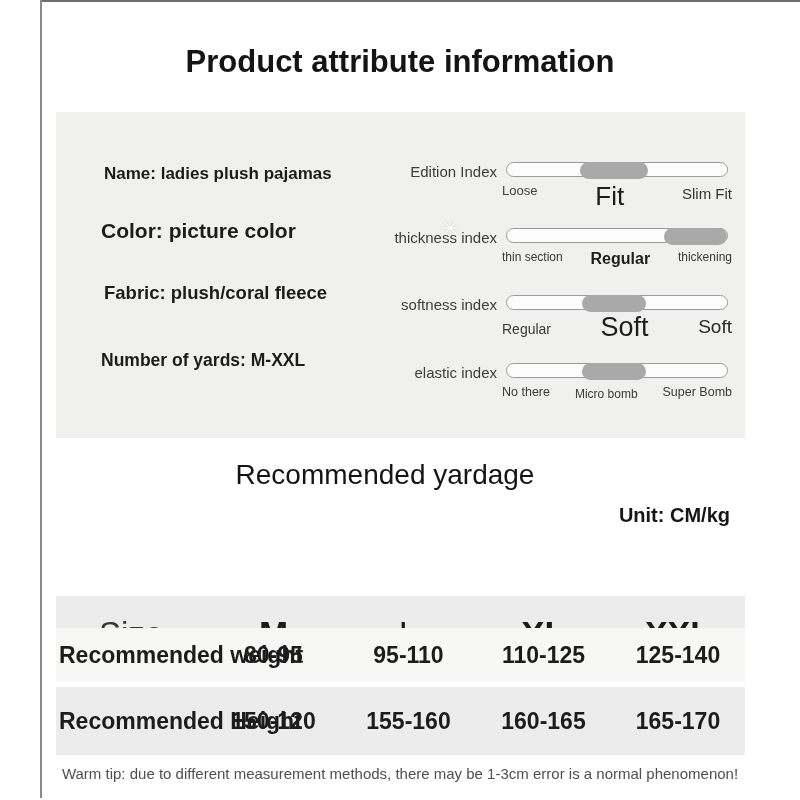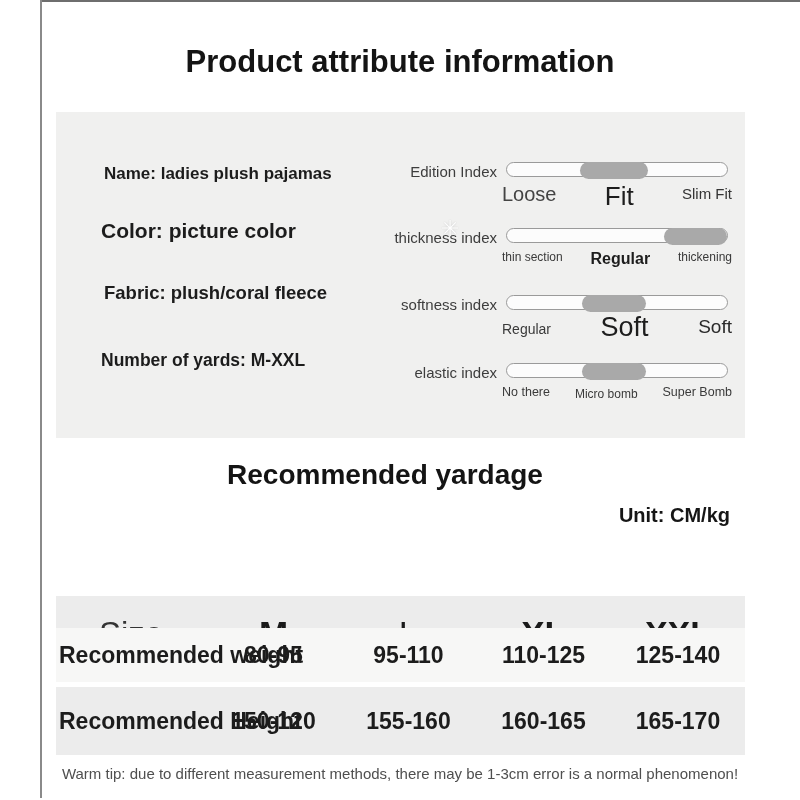--- a/index.html
+++ b/index.html
@@ -24,38 +24,38 @@
 
   .slider-group{position:absolute;left:390px;width:339px;height:60px;}
   .g0{top:162px;} .g1{top:228px;} .g2{top:295px;} .g3{top:363px;}
   .slider-name{position:absolute;left:0;top:1px;width:107px;text-align:right;
     font-size:15px;color:#3d3d3d;white-space:nowrap;}
   .track{position:absolute;left:116px;top:0;width:222px;height:15px;background:#fcfcfc;
     border:1px solid #9a9a9a;border-radius:9px;box-sizing:border-box;}
   .fill{position:absolute;top:-1px;height:17px;border-radius:9px;background:#a9a9a9;}
   .slider-labels{position:absolute;left:112px;top:19px;width:230px;display:flex;
     justify-content:space-between;align-items:flex-start;white-space:nowrap;color:#3a3a3a;}
-  .g0 .sl-left{font-size:20px;margin-top:2px;color:#444;}
+  .g0 .sl-left{font-size:13px;margin-top:2px;color:#444;}
   .g0 .sl-mid{font-size:26px;color:#1d1d1d;margin-top:0;}
   .g0 .sl-right{font-size:15px;margin-top:4px;color:#333;}
   .g1 .sl-left{font-size:12px;margin-top:3px;color:#3a3a3a;}
   .g1 .sl-mid{font-size:16px;font-weight:700;margin-top:3px;color:#1d1d1d;}
   .g1 .sl-right{font-size:12px;margin-top:3px;color:#3a3a3a;}
   .g2 .sl-left{font-size:14px;margin-top:7px;color:#3a3a3a;}
   .g2 .sl-mid{font-size:27px;margin-top:-2px;color:#1d1d1d;}
   .g2 .sl-right{font-size:19px;margin-top:2px;color:#2a2a2a;}
   .g3 .sl-left{font-size:12.5px;margin-top:3px;color:#3a3a3a;}
   .g3 .sl-mid{font-size:12px;margin-top:5px;color:#3a3a3a;}
   .g3 .sl-right{font-size:12.5px;margin-top:3px;color:#3a3a3a;}
 
   .sparkle{position:absolute;left:441px;top:216px;font-size:22px;color:#ffffff;
     text-shadow:0 0 2px #c2c2c2;opacity:.95;pointer-events:none;}
 
   .yardage-heading{position:absolute;left:0;right:30px;top:459px;margin:0;text-align:center;
-    font-size:28px;font-weight:700;color:#141414;}
+    font-size:28px;font-weight:400;color:#141414;}
   .unit{position:absolute;right:70px;top:504px;font-size:20px;font-weight:700;color:#161616;}
 
   .trow{position:absolute;left:56px;width:689px;display:grid;
     grid-template-columns:150px 135px 135px 135px 134px;align-items:center;}
   .thead{top:548px;height:75px;background:#ececec;margin-top:48px;}
   .r1{top:628px;height:54px;background:#f7f7f6;}
   .r2{top:687px;height:68px;background:#ececec;}
   .cell{text-align:center;}
   .thead .cell-lab{font-size:33px;font-weight:400;color:#333;}
   .thead .cell:nth-child(2){font-size:35px;font-weight:600;color:#1a1a1a;}

